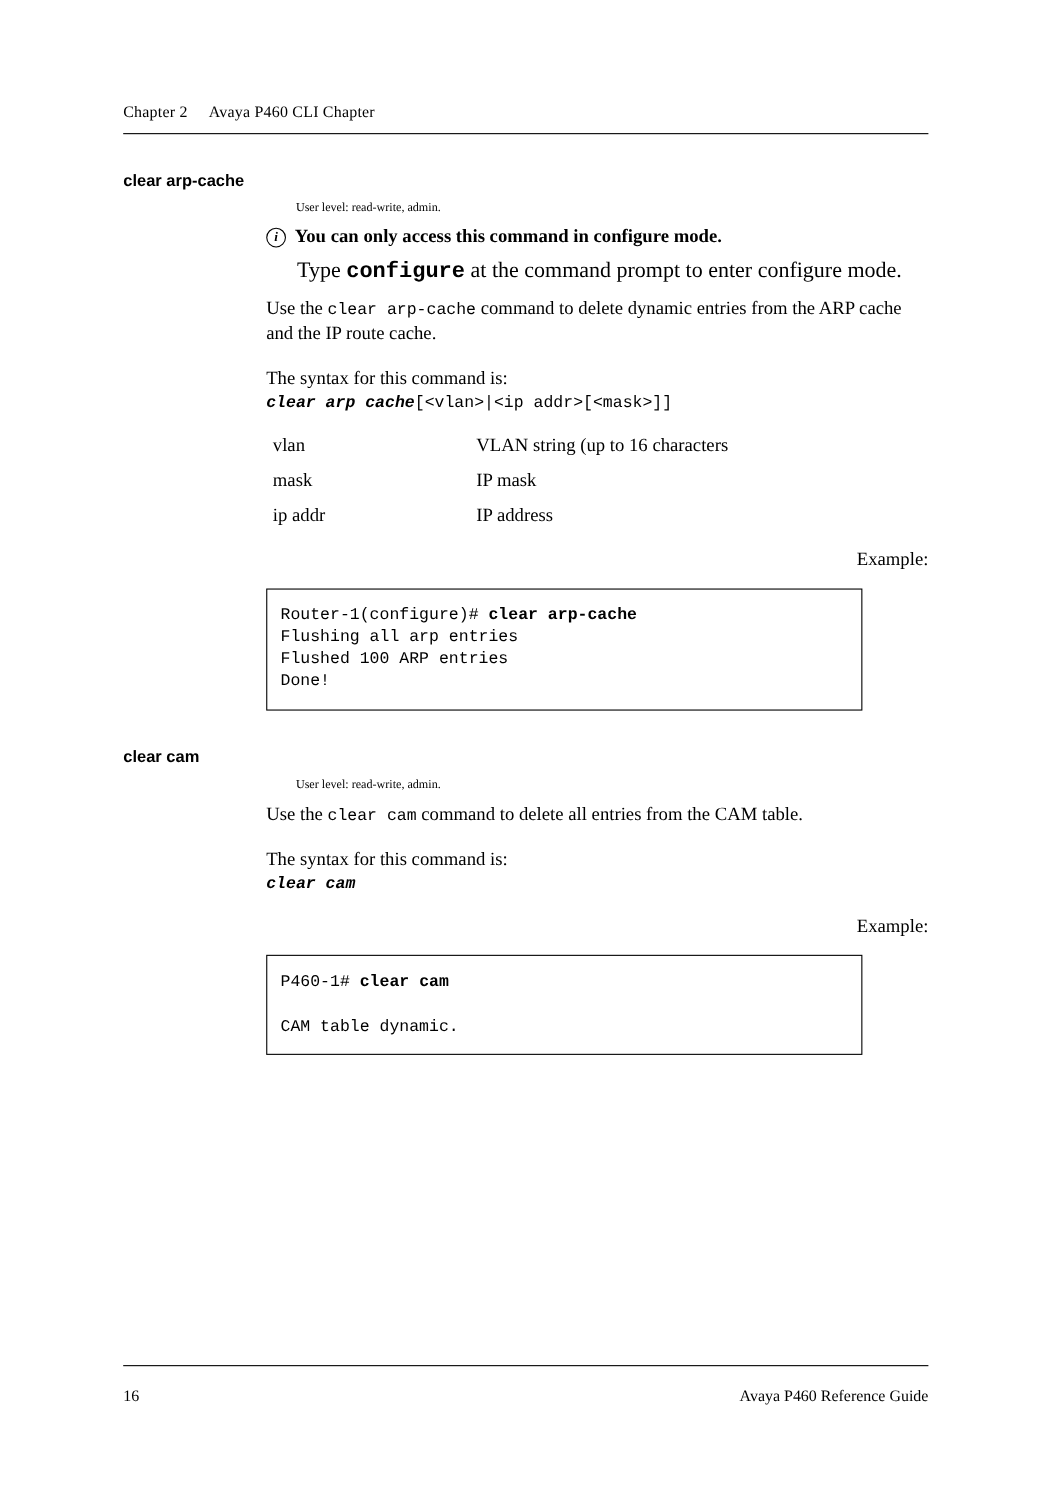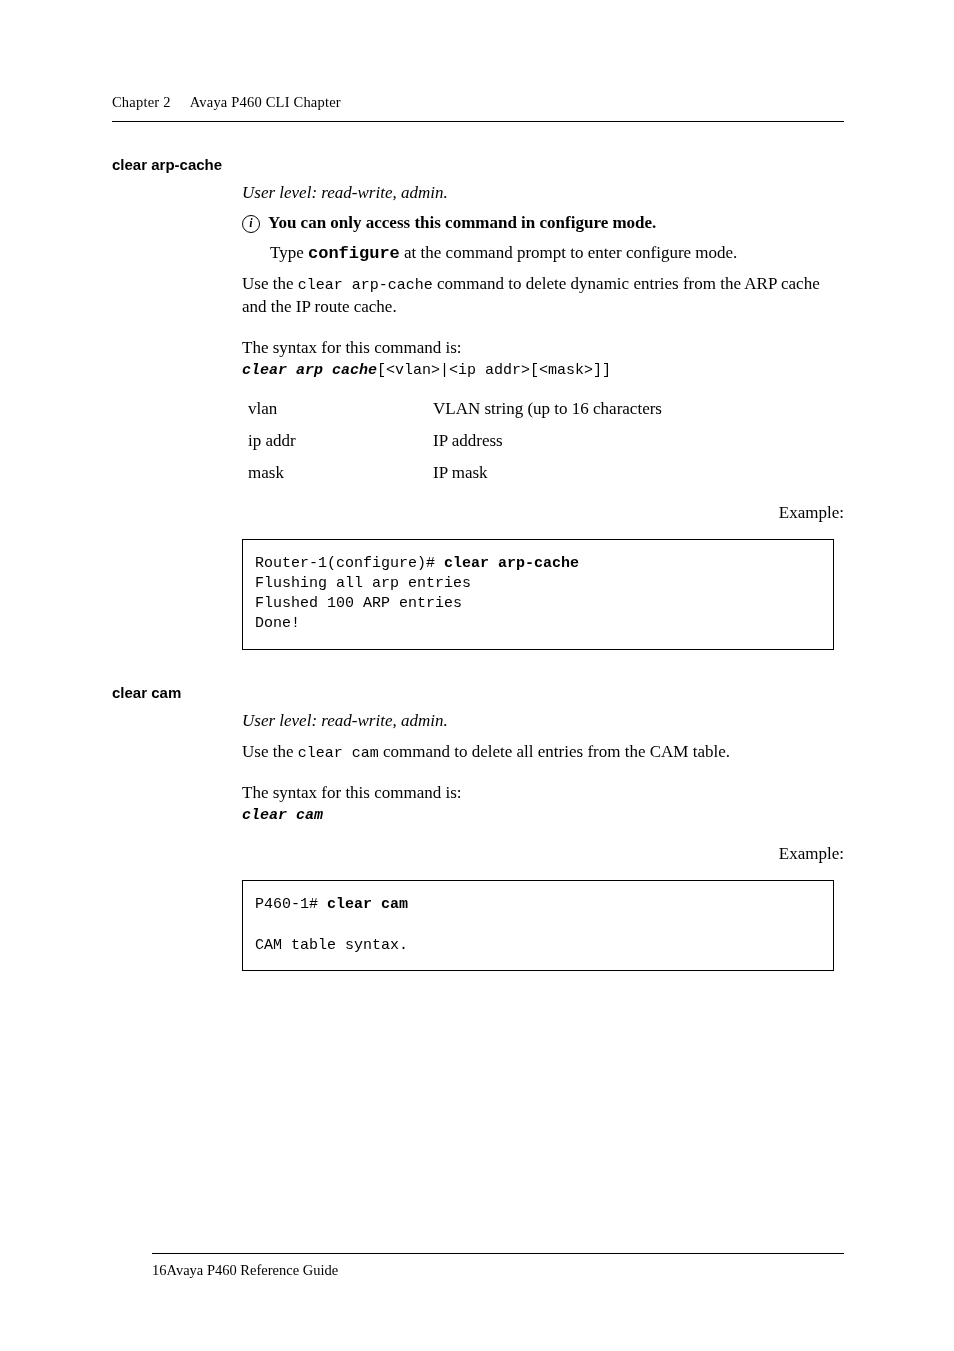--- a/index.html
+++ b/index.html
@@ -29,23 +29,23 @@
   .section-heading {
     font-family: Helvetica, Arial, sans-serif;
     font-weight: bold;
     font-size: 15px;
     margin-bottom: 10px;
   }
   .indent-block {
     margin-left: 130px;
   }
   .userlevel {
-    font-style: italic;
-    font-size: 17px;
-    margin-bottom: 10px;
+    font-size: 11px;
+    margin-bottom: 10px;
+    margin-left: 27px;
   }
   .note-line {
     font-size: 17px;
     margin-bottom: 10px;
     font-weight: bold;
   }
   .info-icon {
     font-family: Georgia, "Times New Roman", serif;
     display: inline-block;
     width: 16px;
@@ -53,21 +53,21 @@
     border: 1.2px solid #000;
     border-radius: 50%;
     text-align: center;
     line-height: 15px;
     font-style: italic;
     font-size: 12px;
     vertical-align: 1px;
     margin-right: 8px;
   }
   .note-sub {
-    font-size: 17px;
+    font-size: 20px;
     margin-left: 28px;
     margin-bottom: 10px;
   }
   .body-text {
     font-size: 17px;
     line-height: 1.3;
     margin-bottom: 14px;
   }
   .syntax-intro {
     font-size: 17px;
@@ -115,37 +115,36 @@
     text-align: right;
   }
   .code-box {
     border: 1px solid #000;
     padding: 14px 12px 14px 12px;
     font-family: "Courier New", Courier, monospace;
     font-size: 15px;
     line-height: 1.35;
     white-space: pre-wrap;
     margin-bottom: 34px;
-    width: 592px;
+    width: 542px;
     box-sizing: border-box;
   }
   .code-box .cmd {
     font-weight: bold;
   }
   .footer {
     position: absolute;
     bottom: 72px;
     left: 112px;
     right: 110px;
     border-top: 1px solid #000;
-    padding-top: 8px;
+    padding-top: 20px;
     font-size: 14.5px;
     display: flex;
-    justify-content: flex-start;
-    margin-left: 40px;
+    justify-content: space-between;
   }
 </style>
 </head>
 <body>
 
 <div class="page">
 
   <div class="running-header">
     <span>Chapter 2</span>&nbsp;&nbsp;&nbsp;&nbsp;&nbsp;<span>Avaya P460 CLI Chapter</span>
   </div>
@@ -168,26 +167,26 @@
 
     <div class="syntax-intro">The syntax for this command is:</div>
     <div class="syntax-line"><span class="bold-mono">clear arp cache</span><span>[&lt;vlan&gt;|&lt;ip addr&gt;[&lt;mask&gt;]]</span></div>
 
     <div class="param-table">
       <div class="param-row">
         <div class="param-name">vlan</div>
         <div class="param-desc">VLAN string (up to 16 characters</div>
       </div>
       <div class="param-row">
+        <div class="param-name">mask</div>
+        <div class="param-desc">IP mask</div>
+      </div>
+      <div class="param-row">
         <div class="param-name">ip addr</div>
         <div class="param-desc">IP address</div>
-      </div>
-      <div class="param-row">
-        <div class="param-name">mask</div>
-        <div class="param-desc">IP mask</div>
       </div>
     </div>
 
     <div class="example-label">Example:</div>
 
     <div class="code-box"><span>Router-1(configure)# </span><span class="cmd">clear arp-cache</span>
 <span>Flushing all arp entries</span>
 <span>Flushed 100 ARP entries</span>
 <span>Done!</span></div>
   </div>
@@ -201,21 +200,21 @@
       <span>Use the </span><span class="mono">clear cam</span><span> command to delete all entries from the CAM table.</span>
     </div>
 
     <div class="syntax-intro">The syntax for this command is:</div>
     <div class="syntax-line"><span class="bold-mono">clear cam</span></div>
 
     <div class="example-label">Example:</div>
 
     <div class="code-box"><span>P460-1# </span><span class="cmd">clear cam</span>
 <span></span>
-<span>CAM table syntax.</span></div>
+<span>CAM table dynamic.</span></div>
   </div>
 
 </div>
 
 <div class="footer">
   <span>16</span>
   <span>Avaya P460 Reference Guide</span>
 </div>
 
 </body></html>

